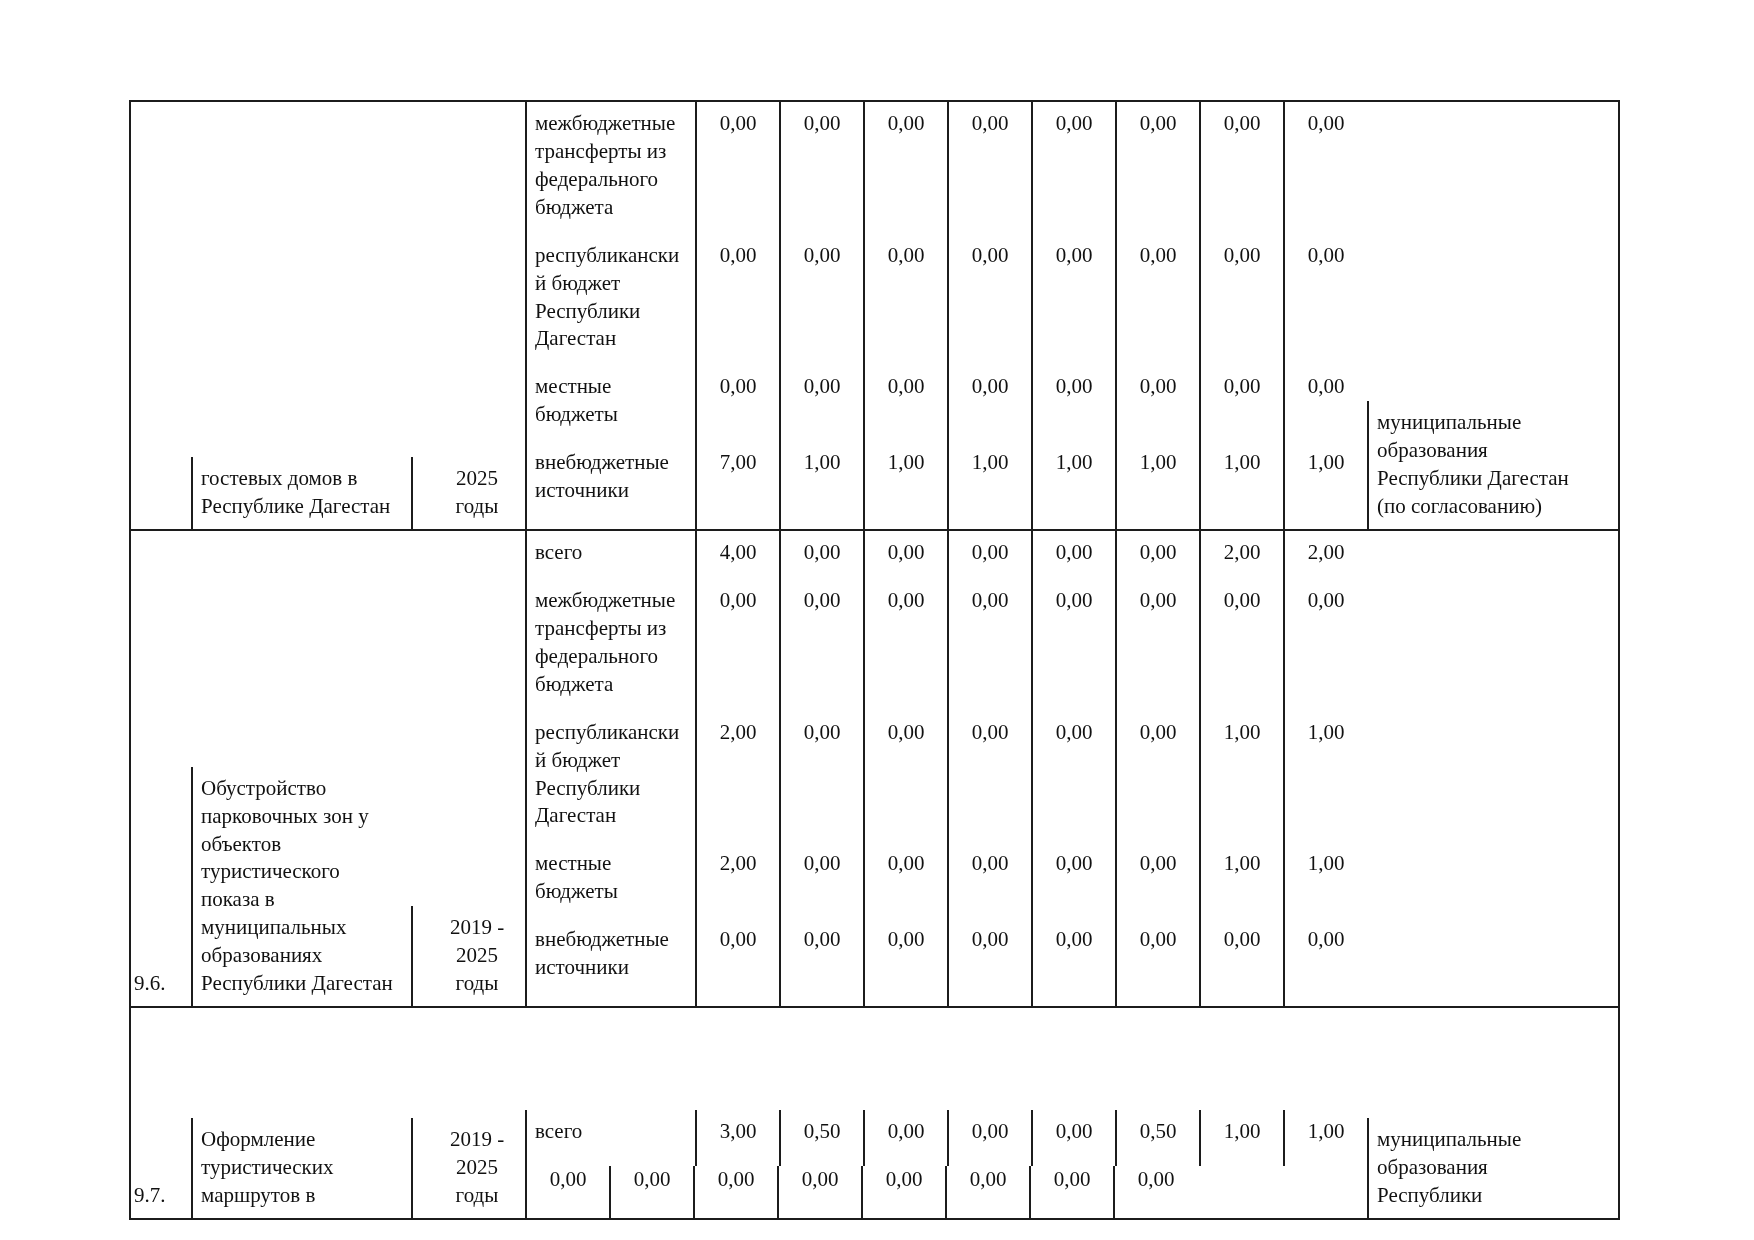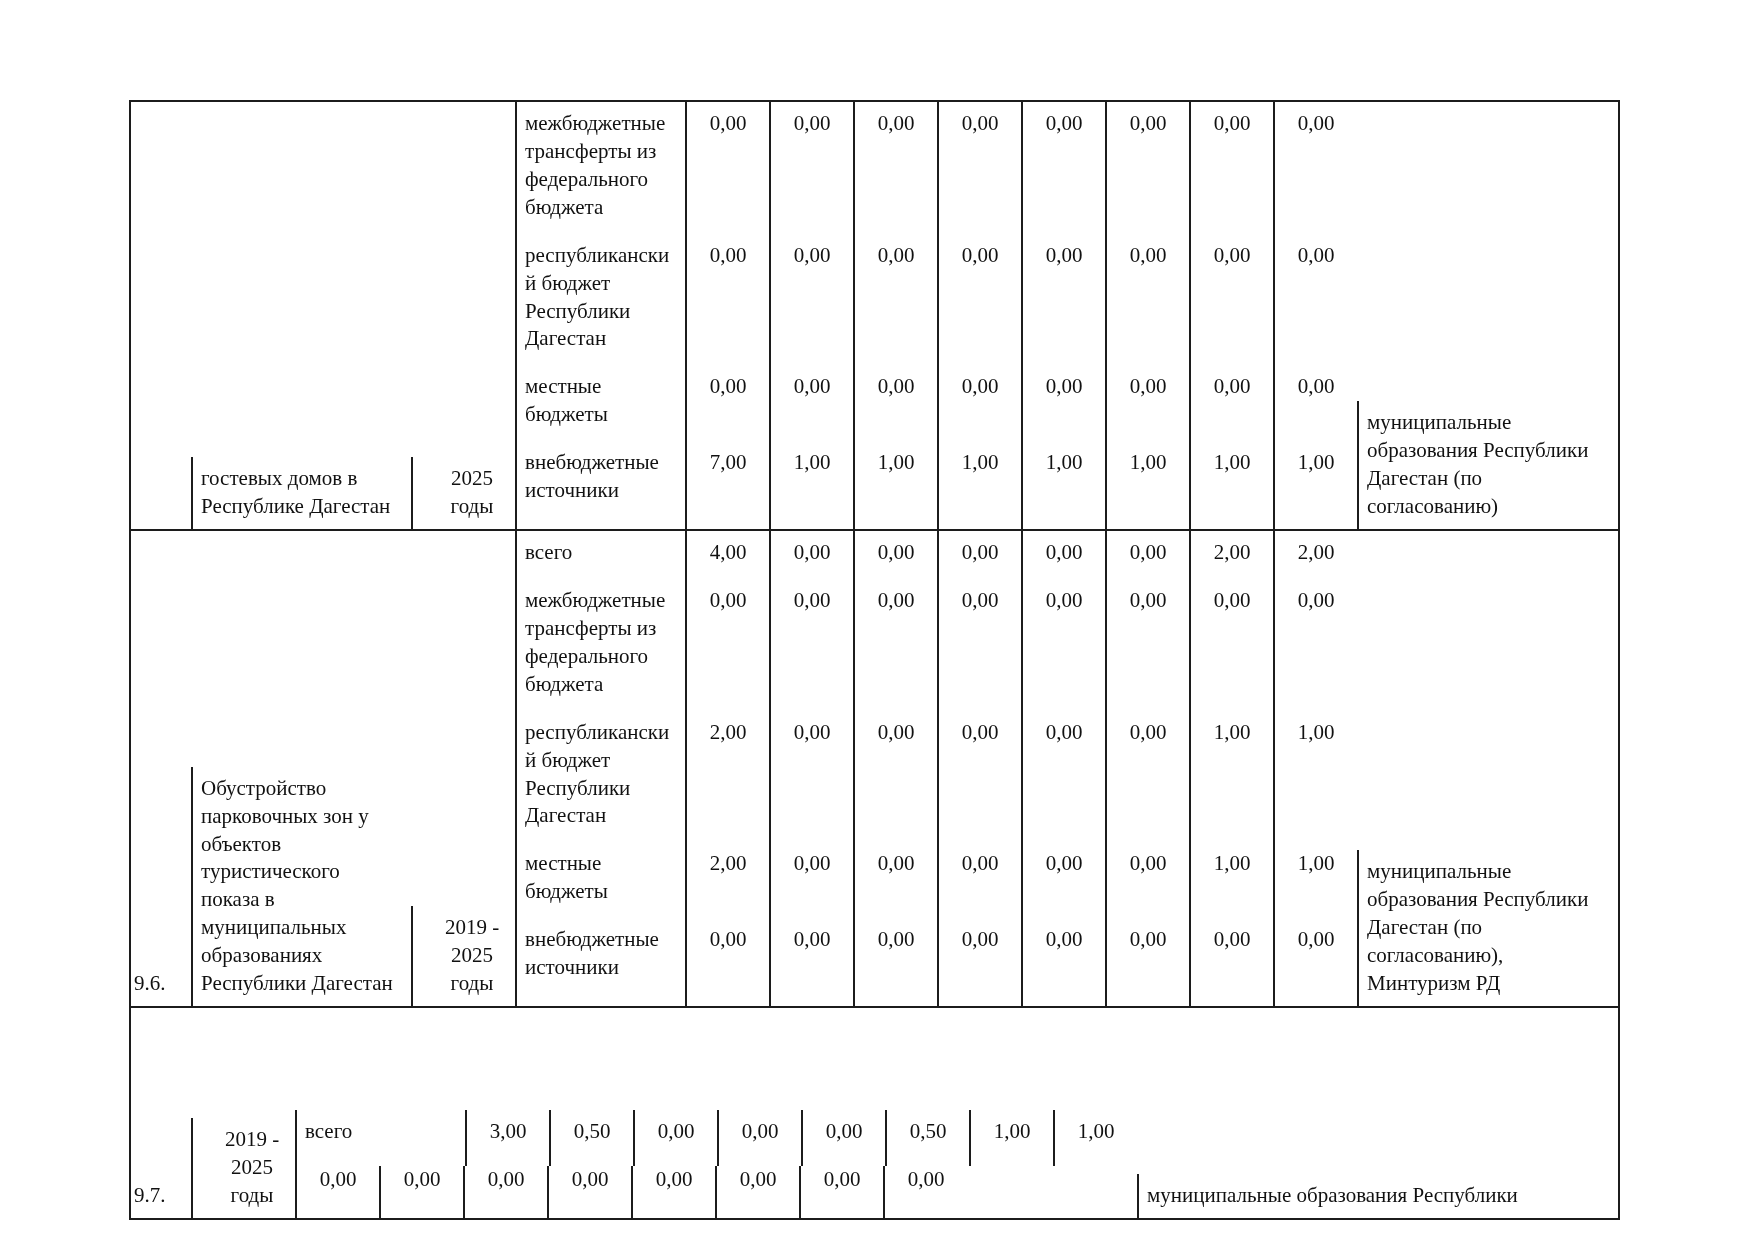--- a/index.html
+++ b/index.html
@@ -24,21 +24,21 @@
     background: #ffffff;
   }
   .row { display: flex; align-items: flex-end; border-top: 2px solid #1c1c1c; }
   .row:first-child { border-top: none; }
   .row:last-child { min-height: 212px; }
 
   .cell { padding: 8px 6px 8px 8px; }
 
   .num-cell   { width: 60px;  padding-left: 3px; }
   .name-cell  { width: 220px; border-left: 2px solid #1c1c1c; padding-right: 18px; }
-  .years-cell { width: 104px; border-left: 2px solid #1c1c1c; text-align: center; padding-left: 20px; padding-right: 4px; }
+  .years-cell { width: 114px; border-left: 2px solid #1c1c1c; text-align: center; padding-left: 20px; padding-right: 4px; }
   .resp-cell  { flex: 1;      border-left: 2px solid #1c1c1c; padding-right: 26px; }
 
   .mid { width: 842px; display: flex; flex-direction: column; }
   .sub-row { display: flex; align-items: stretch; }
   .sub-row:last-child { flex: 1; }
 
   .source-cell { width: 170px; border-left: 2px solid #1c1c1c; }
   .value-cell  { width: 84px;  border-left: 2px solid #1c1c1c; text-align: center; padding-left: 2px; padding-right: 2px; }
 
   .sub-row .cell { padding-top: 0; padding-bottom: 20px; }
@@ -156,24 +156,24 @@
             <div class="cell value-cell">0,00</div>
             <div class="cell value-cell">0,00</div>
             <div class="cell value-cell">0,00</div>
             <div class="cell value-cell">0,00</div>
             <div class="cell value-cell">0,00</div>
             <div class="cell value-cell">0,00</div>
             <div class="cell value-cell">0,00</div>
             <div class="cell value-cell">0,00</div>
           </div>
         </div>
-        <div class="cell resp-cell">муниципальные образования Республики Дагестан (по согласованию), Минтуризм РД</div>
       </div>
       <div class="row">
         <div class="cell num-cell">9.7.</div>
+        <div class="cell name-cell">Оформление туристических маршрутов в</div>
         <div class="cell years-cell">2019 - 2025 годы</div>
         <div class="mid">
           <div class="sub-row">
             <div class="cell source-cell">всего</div>
             <div class="cell value-cell">3,00</div>
             <div class="cell value-cell">0,50</div>
             <div class="cell value-cell">0,00</div>
             <div class="cell value-cell">0,00</div>
             <div class="cell value-cell">0,00</div>
             <div class="cell value-cell">0,50</div>

